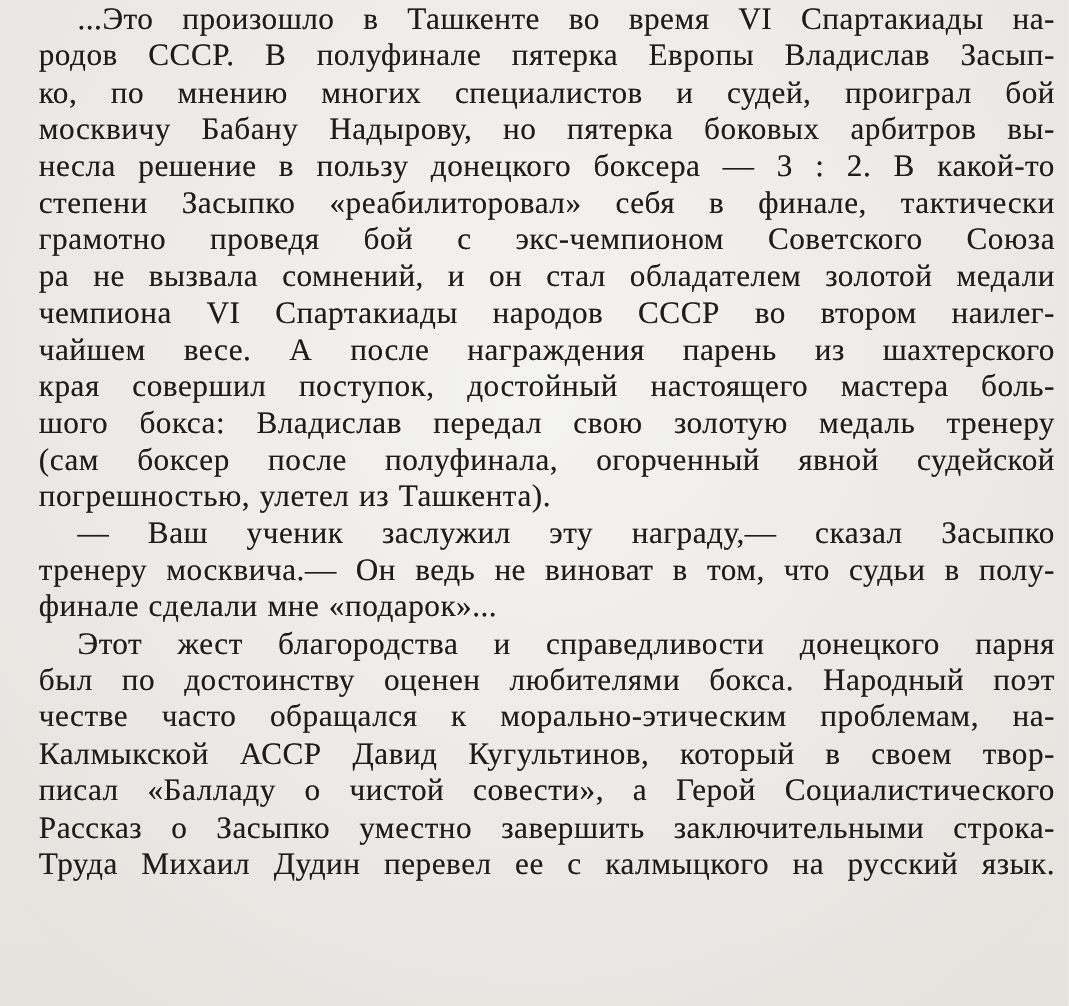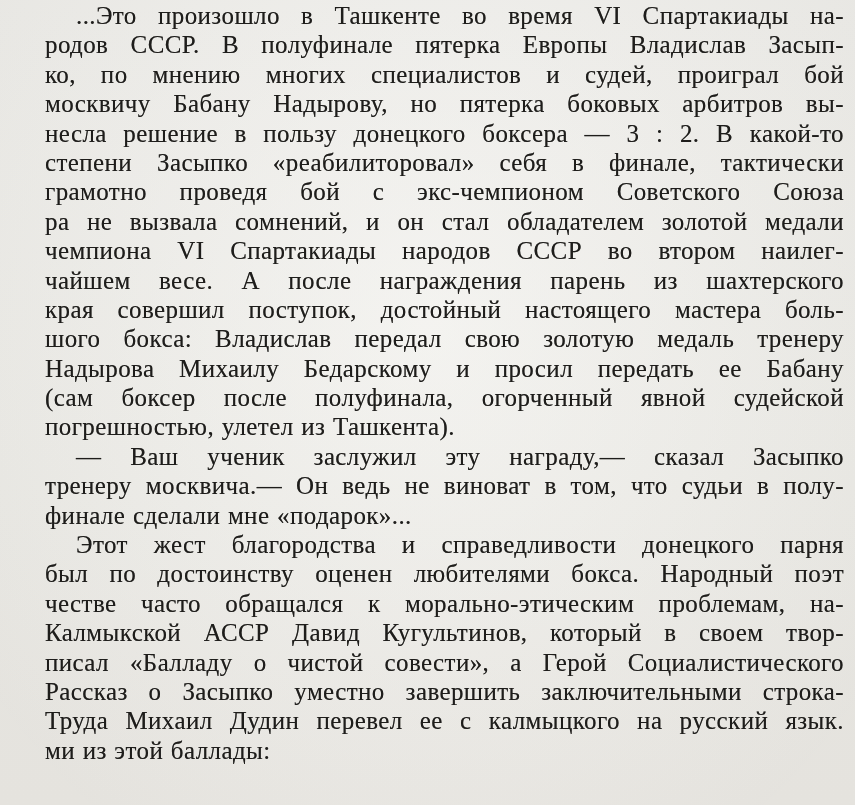--- a/index.html
+++ b/index.html
@@ -16,21 +16,21 @@
     box-sizing: border-box;
     background: #efeeea;
     
     background-image:
       radial-gradient(ellipse at 50% 40%, rgba(255,255,255,0.35), rgba(0,0,0,0.03) 90%),
       linear-gradient(180deg, #efeeea 0%, #edecE7 60%, #eceae5 100%);
   }
   .text-column {
     position: absolute;
     top: 1px;
-    left: 45px;
+    left: 31px;
     right: 11px;
     font-family: "Liberation Serif", "DejaVu Serif", serif;
     font-size: 25px;
     line-height: 29.4px;
     color: #1e1d1b;
     letter-spacing: 0.4px;
     text-rendering: optimizeLegibility;
     
     text-shadow: 0 0 0.4px rgba(30,29,27,0.55);
   }
@@ -60,28 +60,26 @@
       <div class="line">ко, по мнению многих специалистов и судей, проиграл бой</div>
       <div class="line">москвичу Бабану Надырову, но пятерка боковых арбитров вы-</div>
       <div class="line">несла решение в пользу донецкого боксера — 3 : 2. В какой-то</div>
       <div class="line">степени Засыпко «реабилиторовал» себя в финале, тактически</div>
       <div class="line">грамотно проведя бой с экс-чемпионом Советского Союза</div>
       <div class="line">ра не вызвала сомнений, и он стал обладателем золотой медали</div>
       <div class="line">чемпиона VI Спартакиады народов СССР во втором наилег-</div>
       <div class="line">чайшем весе. А после награждения парень из шахтерского</div>
       <div class="line">края совершил поступок, достойный настоящего мастера боль-</div>
       <div class="line">шого бокса: Владислав передал свою золотую медаль тренеру</div>
-      <div class="line">Надырова Михаилу Бедарскому и просил передать ее Бабану</div>
       <div class="line">(сам боксер после полуфинала, огорченный явной судейской</div>
       <div class="line no-justify">погрешностью, улетел из Ташкента).</div>
       <div class="line indent">— Ваш ученик заслужил эту награду,— сказал Засыпко</div>
       <div class="line">тренеру москвича.— Он ведь не виноват в том, что судьи в полу-</div>
       <div class="line no-justify">финале сделали мне «подарок»...</div>
       <div class="line indent">Этот жест благородства и справедливости донецкого парня</div>
       <div class="line">был по достоинству оценен любителями бокса. Народный поэт</div>
       <div class="line">честве часто обращался к морально-этическим проблемам, на-</div>
       <div class="line">Калмыкской АССР Давид Кугультинов, который в своем твор-</div>
       <div class="line">писал «Балладу о чистой совести», а Герой Социалистического</div>
       <div class="line">Рассказ о Засыпко уместно завершить заключительными строка-</div>
       <div class="line">Труда Михаил Дудин перевел ее с калмыцкого на русский язык.</div>
-      <div class="line no-justify">ми из этой баллады:</div>
     </div>
 </div>
 
 </body></html>

